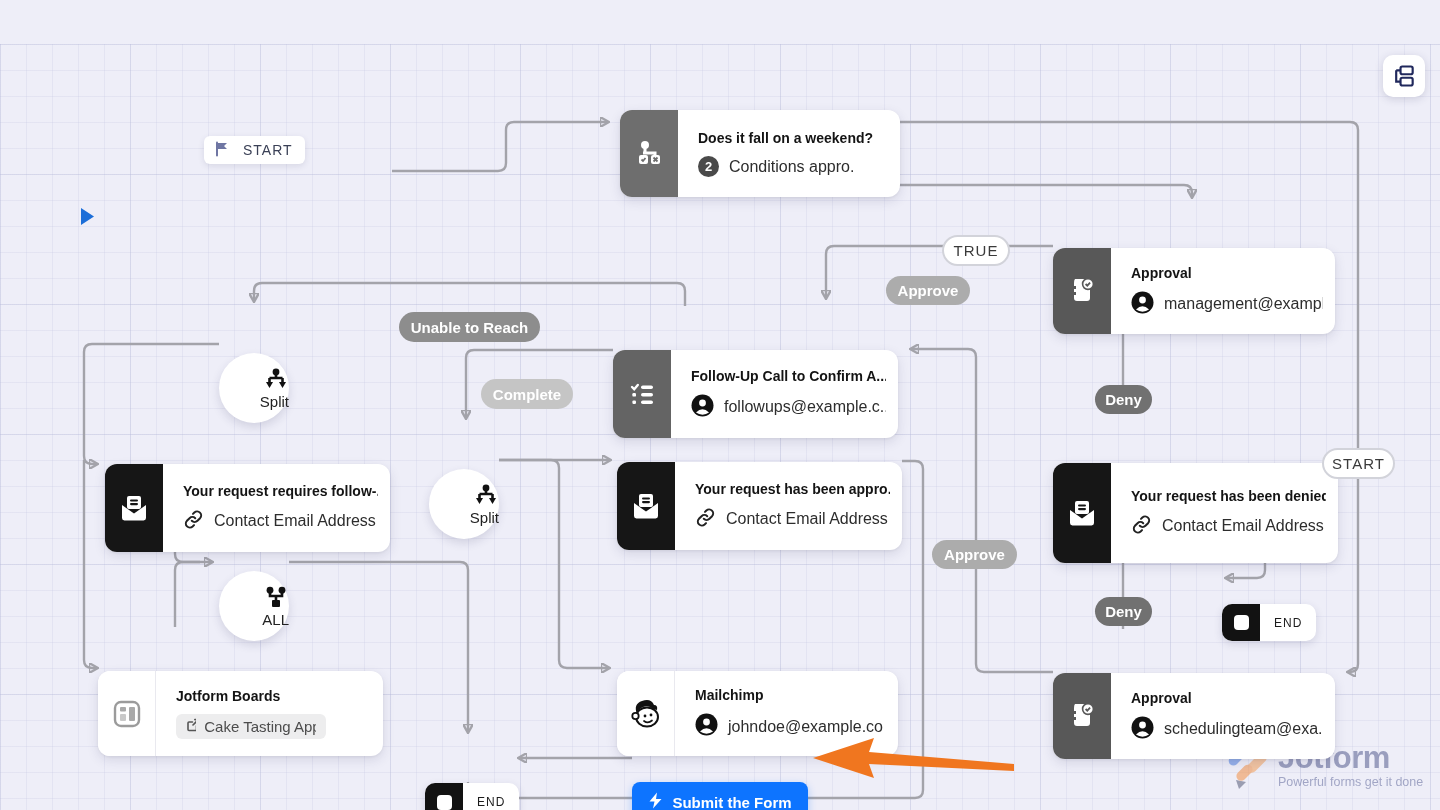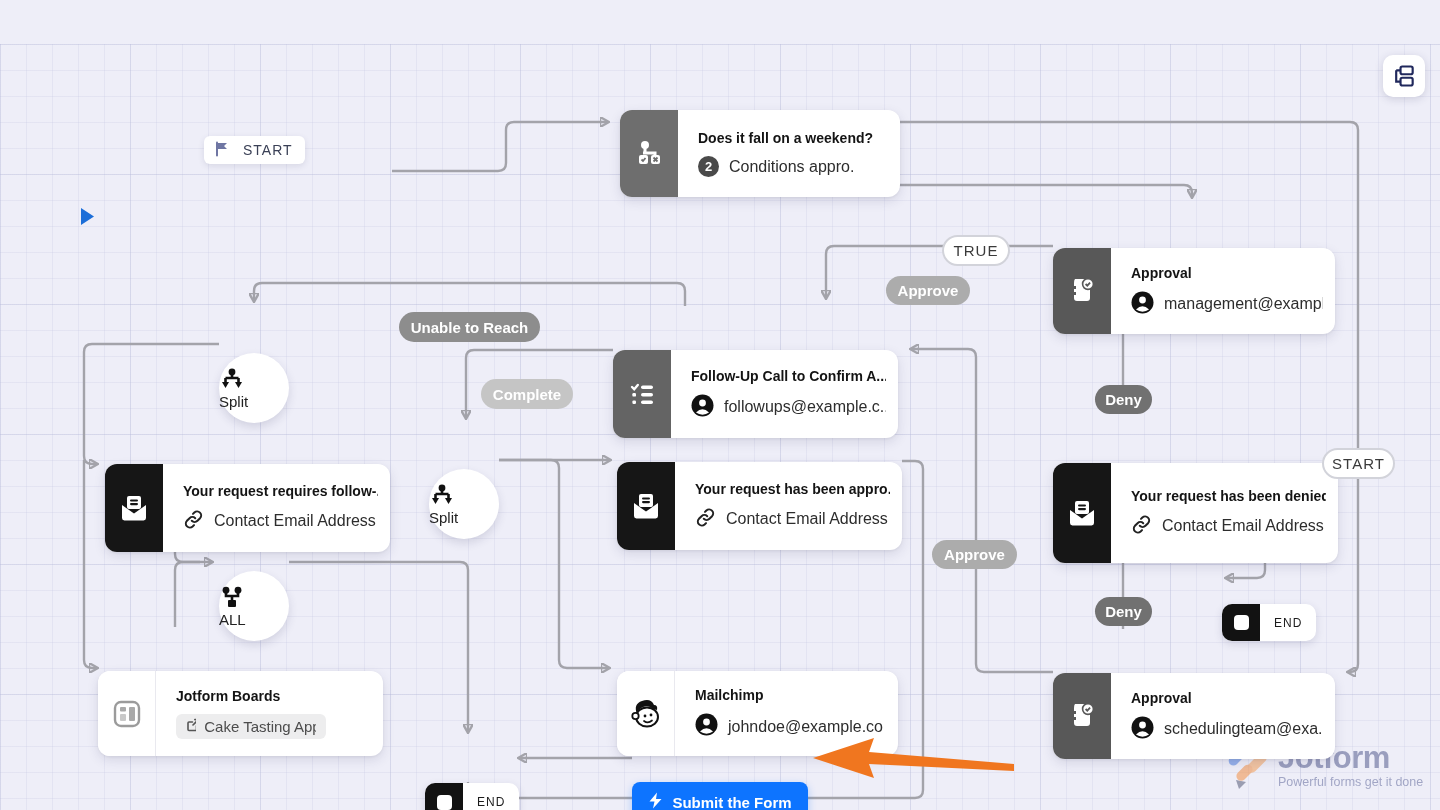--- a/index.html
+++ b/index.html
@@ -47,21 +47,21 @@
                 border-radius:16px; background:linear-gradient(110deg,#8fd4f2 0%,#b69df2 35%,#c98cf0 70%,#d9a6ee 100%);
                 box-shadow:0 4px 14px rgba(120,90,200,.25); cursor:pointer; }
   .start-inner { position:relative; display:flex; width:100%; height:100%; background:#fff; border-radius:13px; overflow:hidden; }
   .start-inner .icon-area { flex:0 0 58px; background:#f87c1e; border-radius:0; }
   .start-inner .body .title { color:#1e2a66; font-size:15px; }
   .start-inner .body .value { font-size:17px; color:#39405e; }
   .clock { position:absolute; right:7px; bottom:5px; }
 
   
   .circle-node { position:absolute; width:70px; height:70px; border-radius:50%; background:#fff; z-index:3;
-                 box-shadow:0 4px 10px rgba(50,50,93,.15); display:flex; flex-direction:column; align-items:flex-start;
+                 box-shadow:0 4px 10px rgba(50,50,93,.15); display:flex; flex-direction:column; align-items:flex-end;
                  justify-content:center; gap:2px; cursor:pointer; }
   .circle-node .clabel { font-size:15px; color:#222; line-height:1; }
 
   
   .end-node { position:absolute; display:flex; height:37px; background:#fff; border-radius:10px; z-index:3;
               box-shadow:0 3px 9px rgba(50,50,93,.15); cursor:pointer; }
   .end-icon { width:38px; background:#121212; border-radius:10px 0 0 10px; display:flex; align-items:center; justify-content:center; }
   .end-square { width:15px; height:15px; background:#fff; border-radius:4px; }
   .end-label { display:flex; align-items:center; padding:4px 14px; font-size:12px; letter-spacing:1px; color:#1c1c1c; }
 

